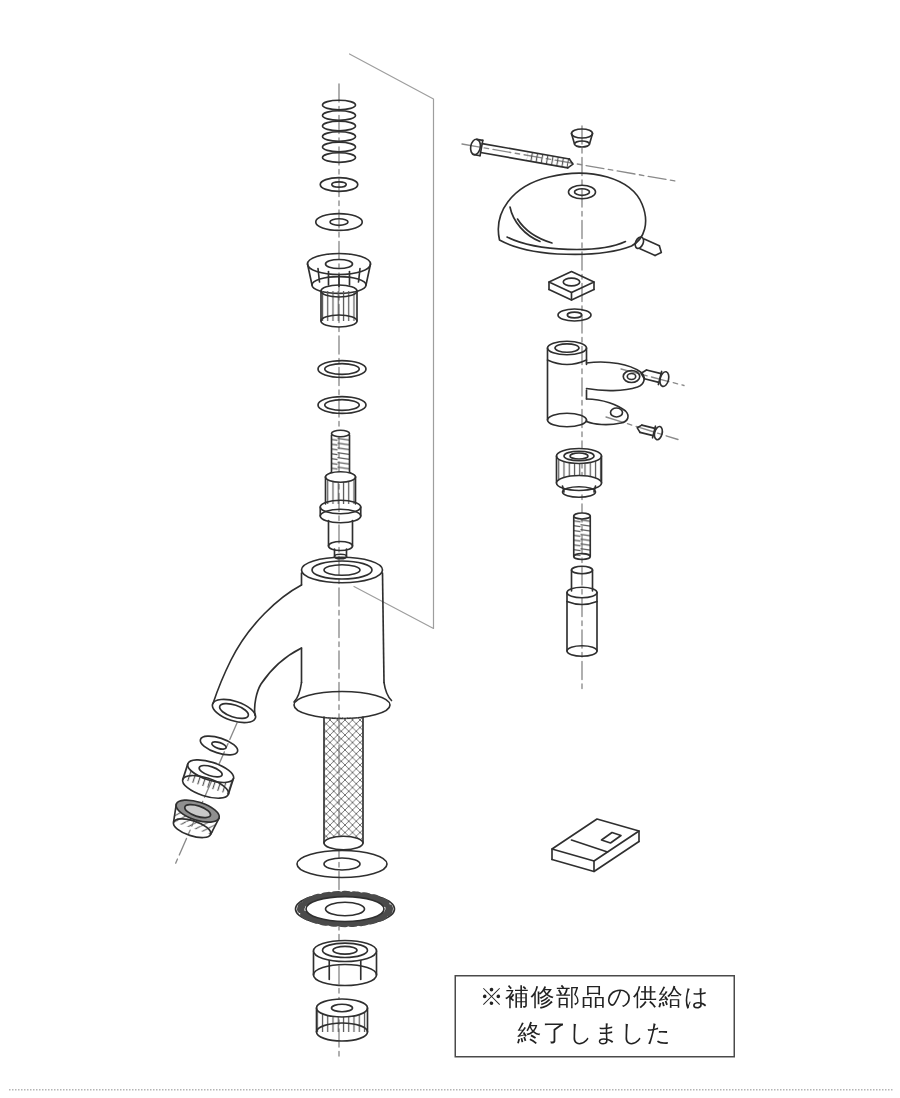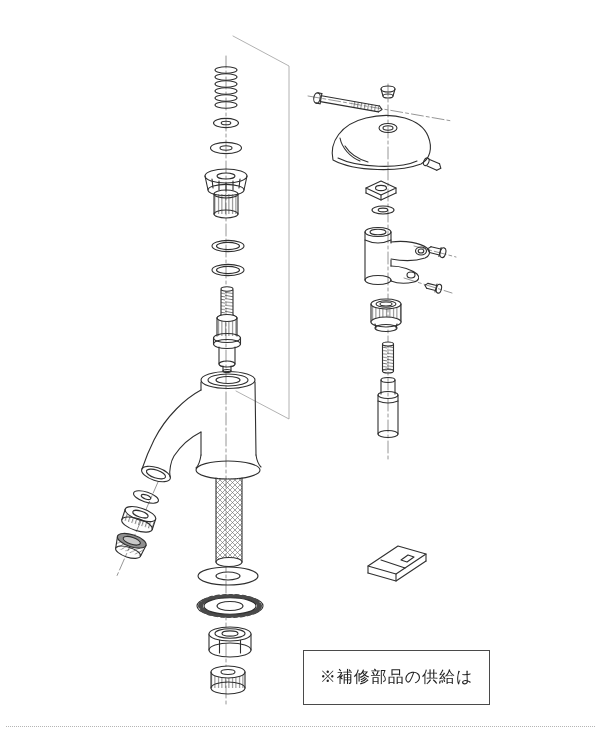--- a/index.html
+++ b/index.html
@@ -323,17 +323,18 @@
     <line x1="426" y1="554" x2="426" y2="561"></line>
     <path d="M368,573 L396,581 L426,561"></path>
     <polygon points="401,560 408,555 414,557 407,562"></polygon>
     <line x1="381" y1="560" x2="405" y2="568"></line>
   </g>
 
 </svg>
 
 <div class="note-box">
   <span>※補修部品の供給は</span>
+  <span>終了しました</span>
 </div>
 
 <div class="page-edge-bottom"></div>
 
 </div>
 
 </body></html>

